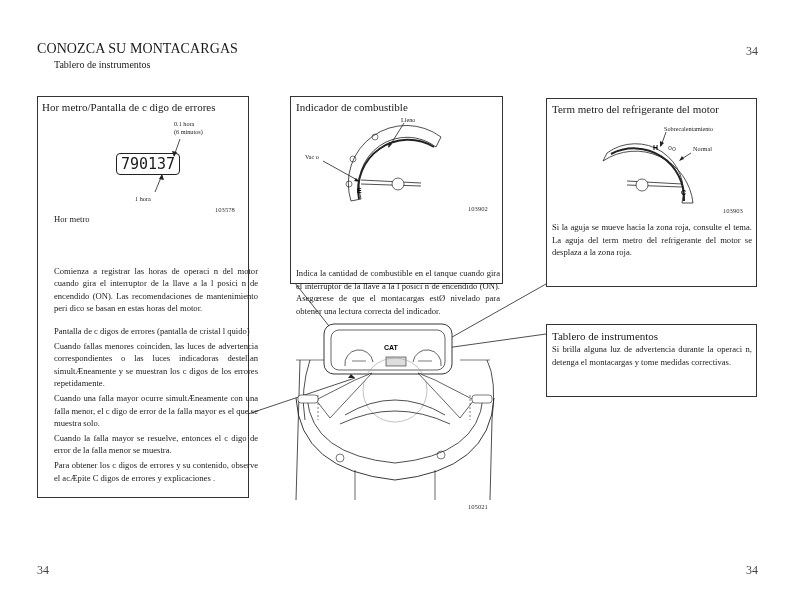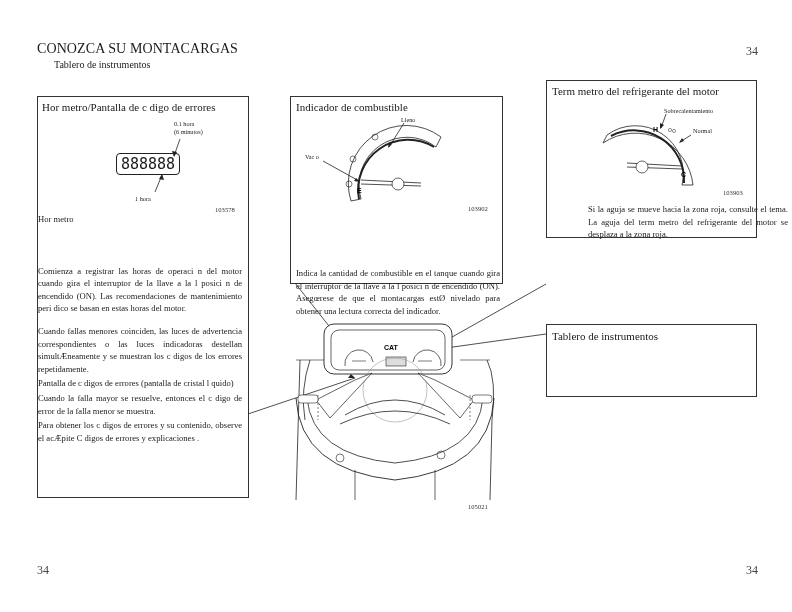--- a/index.html
+++ b/index.html
@@ -34,36 +34,37 @@
   <polygon points="438,345 441,339 444,342" fill="#222"></polygon>
   <polygon points="446,348 451,345 451,350" fill="#222"></polygon>
 </svg>
 
 <div class="box" style="left:37px; top:96px; width:212px; height:402px;">
   <div class="box-title" style="left:4px; top:4px;">Hor metro/Pantalla de c digo de errores</div>
   <div class="lbl" style="left:136px; top:23px;">0.1 hora</div>
   <div class="lbl" style="left:136px; top:31px;">(6 minutos)</div>
   <div style="position:absolute; left:78px; top:56px; width:62px; height:20px; border:1.5px solid #222; border-radius:4px;
               font-family:'DejaVu Sans Mono', monospace; font-size:15px; line-height:20px; text-align:center; letter-spacing:0px;">
-    <span>888888</span>
+    <span>790137</span>
   </div>
   <svg width="212" height="120" style="left:0;top:0;">
     <line x1="142" y1="42" x2="136" y2="59" stroke="#222" stroke-width="0.8"></line>
     <polygon points="136,60 134,54 139,55" fill="#222"></polygon>
     <line x1="117" y1="95" x2="124" y2="78" stroke="#222" stroke-width="0.8"></line>
     <polygon points="124,77 126,83 121,82" fill="#222"></polygon>
   </svg>
   <div class="lbl" style="left:97px; top:98px;">1 hora</div>
   <div class="figid" style="left:177px; top:109px;">103578</div>
 
-  <div class="para" style="left:0; top:116px; width:204px;">
+  <div class="para" style="left:16px; top:116px; width:204px;">
     <p>Hor metro</p>
     <p style="margin-bottom:10px;margin-top:39px;">Comienza a registrar las horas de operaci n del motor cuando gira el interruptor de la llave a la l posici n de encendido (ON). Las recomendaciones de mantenimiento peri dico se basan en estas horas del motor.</p>
+    <p style="text-align:left;">Pantalla de c digos de errores (pantalla de cristal l quido)</p>
     <p>Cuando fallas menores coinciden, las luces de advertencia correspondientes o las luces indicadoras destellan simultÆneamente y se muestran los c digos de los errores repetidamente.</p>
-    <p style="text-align:left;">Pantalla de c digos de errores (pantalla de cristal l quido)</p>
+    <p>Cuando una falla mayor ocurre simultÆneamente con una falla menor, el c digo de error de la falla mayor es el que se muestra solo.</p>
     <p>Cuando la falla mayor se resuelve, entonces el c digo de error de la falla menor se muestra.</p>
     <p>Para obtener los c digos de errores y su contenido, observe el acÆpite C digos de errores y explicaciones .</p>
   </div>
 </div>
 
 <div class="box" style="left:290px; top:96px; width:213px; height:188px;padding-left:24px;">
   <div class="box-title" style="left:5px; top:4px;">Indicador de combustible</div>
   <svg width="213" height="110" style="left:0;top:0;">
     <path d="M 60 104 A 58 58 0 0 1 150 40 L 145 50 A 48 48 0 0 0 70 102 Z" fill="none" stroke="#222" stroke-width="0.8"></path>
     <path d="M 68 102 A 50 50 0 0 1 143 50" fill="none" stroke="#222" stroke-width="2"></path>
@@ -78,45 +79,46 @@
     <polygon points="97,51 98,45 101,47" fill="#222"></polygon>
     <line x1="32" y1="64" x2="68" y2="84" stroke="#222" stroke-width="0.8"></line>
     <polygon points="69,85 63,84 65,81" fill="#222"></polygon>
   </svg>
   <div class="lbl" style="left:110px; top:19px;">Lleno</div>
   <div class="lbl" style="left:14px; top:56px;">Vac o</div>
   <div class="figid" style="left:177px; top:108px;">103902</div>
   <div class="para" style="left:5px; top:122px; width:204px;margin-top:48px;">Indica la cantidad de combustible en el tanque cuando gira el interruptor de la llave a la l posici n de encendido (ON). Asegœrese de que el montacargas estØ nivelado para obtener una lectura correcta del indicador.</div>
 </div>
 
-<div class="box" style="left:546px; top:80px; width:211px; height:158px;">
+<div class="box" style="left:546px; top:98px; width:211px; height:189px;">
   <div class="box-title" style="left:5px; top:4px;">Term metro del refrigerante del motor</div>
   <svg width="211" height="110" style="left:0;top:0;">
     <path d="M 56 62 A 58 58 0 0 1 146 104 L 135 104 A 48 48 0 0 0 60 54 Z" fill="none" stroke="#222" stroke-width="0.8"></path>
     <path d="M 64 55 A 50 50 0 0 1 137 102" fill="none" stroke="#222" stroke-width="2"></path>
     <line x1="80" y1="82" x2="135" y2="85" stroke="#222" stroke-width="0.8"></line>
     <line x1="80" y1="86" x2="135" y2="88" stroke="#222" stroke-width="0.8"></line>
     <circle cx="95" cy="86" r="6" fill="#fff" stroke="#222" stroke-width="0.7"></circle>
     <text x="106" y="51" font-size="7" font-family="Liberation Sans, sans-serif" font-weight="bold">H</text>
     <text x="134" y="96" font-size="7" font-family="Liberation Sans, sans-serif" font-weight="bold">C</text>
     <circle cx="123" cy="49" r="1.6" fill="none" stroke="#222" stroke-width="0.5"></circle>
     <circle cx="127" cy="50" r="1.6" fill="none" stroke="#222" stroke-width="0.5"></circle>
     <line x1="119" y1="33" x2="114" y2="47" stroke="#222" stroke-width="0.8"></line>
     <polygon points="113,48 113,42 117,44" fill="#222"></polygon>
     <line x1="144" y1="54" x2="133" y2="61" stroke="#222" stroke-width="0.8"></line>
     <polygon points="132,62 135,57 137,60" fill="#222"></polygon>
   </svg>
   <div class="lbl" style="left:117px; top:26px;">Sobrecalentamiento</div>
   <div class="lbl" style="left:146px; top:46px;">Normal</div>
   <div class="figid" style="left:176px; top:108px;">103903</div>
-  <div class="para" style="left:5px; top:122px; width:200px;margin-left:36px;">Si la aguja se mueve hacia la zona roja, consulte el tema. La aguja del term metro del refrigerante del motor se desplaza a la zona roja.</div>
+  <div class="para" style="left:5px; top:122px; width:200px;">Si la aguja se mueve hacia la zona roja, consulte el tema. La aguja del term metro del refrigerante del motor se desplaza a la zona roja.</div>
 </div>
 
 <div class="box" style="left:546px; top:324px; width:211px; height:73px;">
   <div class="box-title" style="left:5px; top:5px;">Tablero de instrumentos</div>
+  <div class="para" style="left:5px; top:18px; width:200px;">Si brilla alguna luz de advertencia durante la operaci n, detenga el montacargas y tome medidas correctivas.</div>
 </div>
 
 <svg width="792" height="612" style="left:0;top:0;">
 
   <rect x="324" y="324" width="128" height="50" rx="10" fill="#fff" stroke="#222" stroke-width="0.9"></rect>
   <rect x="331" y="330" width="114" height="40" rx="8" fill="none" stroke="#222" stroke-width="0.7"></rect>
 
   <path d="M 345 366 A 14 14 0 1 1 373 362" fill="none" stroke="#222" stroke-width="0.7"></path>
   <path d="M 413 362 A 14 14 0 1 1 441 366" fill="none" stroke="#222" stroke-width="0.7"></path>
   <line x1="352" y1="361" x2="366" y2="361" stroke="#222" stroke-width="0.6"></line>

